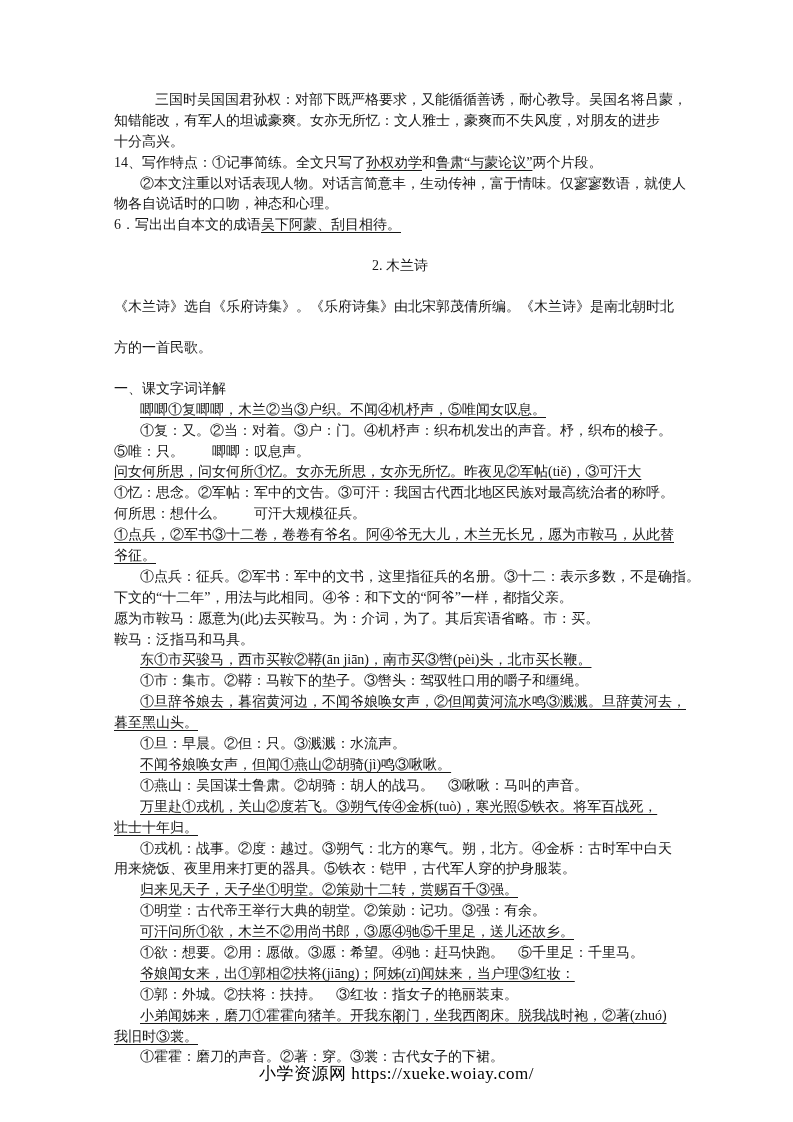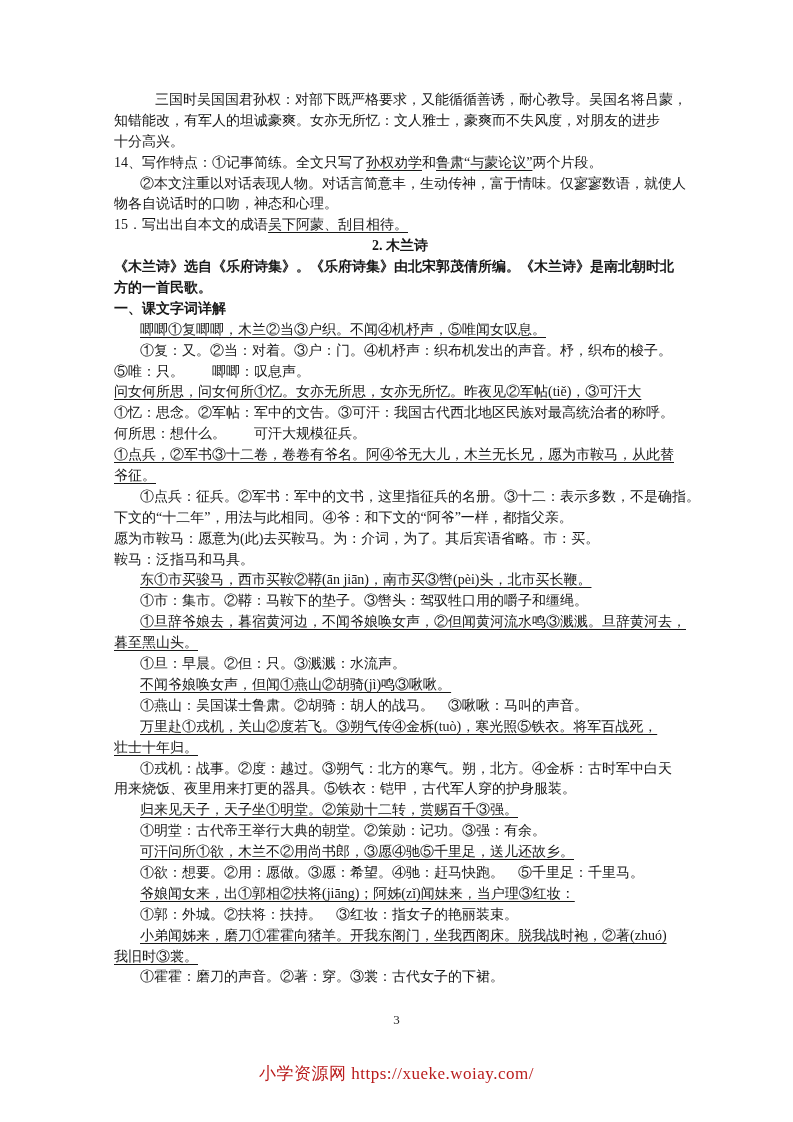--- a/index.html
+++ b/index.html
@@ -24,21 +24,21 @@
     top: 90px;
     width: 572px;
     font-size: 14px;
     line-height: 20.9px;
   }
   .line {
     white-space: nowrap;
     height: 20.9px;
   }
   .line.center { text-align: center; }
-  .line.bold { font-weight: 700; }
+  .line.bold { font-weight: 400; margin-top: 20px; }
   .line.indent-1 { padding-left: 26px; font-family: Liberation Serif, serif; }
   .line.indent-2 { padding-left: 41px; }
   .seg-underline {
     text-decoration: underline;
     text-underline-offset: 3px;
     text-decoration-thickness: 1px;
   }
   .page-number {
     position: absolute;
     left: 0;
@@ -49,35 +49,35 @@
     color: #222222;
   }
   .footer {
     position: absolute;
     left: 0;
     right: 0;
     top: 1062px;
     text-align: center;
     font-size: 17px;
     letter-spacing: 0.5px;
-    color: #b91c1c;
+    color: #000000;
   }
 </style>
 </head>
 <body>
 
 <div class="page">
   <div class="content">
       <div class="line indent-2"><span class="">三国时吴国国君孙权：对部下既严格要求，又能循循善诱，耐心教导。吴国名将吕蒙，</span></div>
       <div class="line"><span class="">知错能改，有军人的坦诚豪爽。女亦无所忆：文人雅士，豪爽而不失风度，对朋友的进步</span></div>
       <div class="line"><span class="">十分高兴。</span></div>
       <div class="line"><span class="">14、写作特点：①记事简练。全文只写了</span><span class="seg-underline">孙权劝学</span><span class="">和</span><span class="seg-underline">鲁肃“与蒙论议”</span><span class="">两个片段。</span></div>
       <div class="line indent-1"><span class="">②本文注重以对话表现人物。对话言简意丰，生动传神，富于情味。仅寥寥数语，就使人</span></div>
       <div class="line"><span class="">物各自说话时的口吻，神态和心理。</span></div>
-      <div class="line"><span class="">15．写出出自本文的成语</span><span class="seg-underline">吴下阿蒙、刮目相待。</span></div>
+      <div class="line"><span class="">6．写出出自本文的成语</span><span class="seg-underline">吴下阿蒙、刮目相待。</span></div>
       <div class="line center bold"><span class="">2. 木兰诗</span></div>
       <div class="line bold"><span class="">《木兰诗》选自《乐府诗集》。《乐府诗集》由北宋郭茂倩所编。《木兰诗》是南北朝时北</span></div>
       <div class="line bold"><span class="">方的一首民歌。</span></div>
       <div class="line bold"><span class="">一、课文字词详解</span></div>
       <div class="line indent-1"><span class="seg-underline">唧唧①复唧唧，木兰②当③户织。不闻④机杼声，⑤唯闻女叹息。</span></div>
       <div class="line indent-1"><span class="">①复：又。②当：对着。③户：门。④机杼声：织布机发出的声音。杼，织布的梭子。</span></div>
       <div class="line"><span class="">⑤唯：只。　　唧唧：叹息声。</span></div>
       <div class="line"><span class="seg-underline">问女何所思，问女何所①忆。女亦无所思，女亦无所忆。昨夜见②军帖(tiě)，③可汗大</span></div>
       <div class="line"><span class="">①忆：思念。②军帖：军中的文告。③可汗：我国古代西北地区民族对最高统治者的称呼。</span></div>
       <div class="line"><span class="">何所思：想什么。　　可汗大规模征兵。</span></div>

